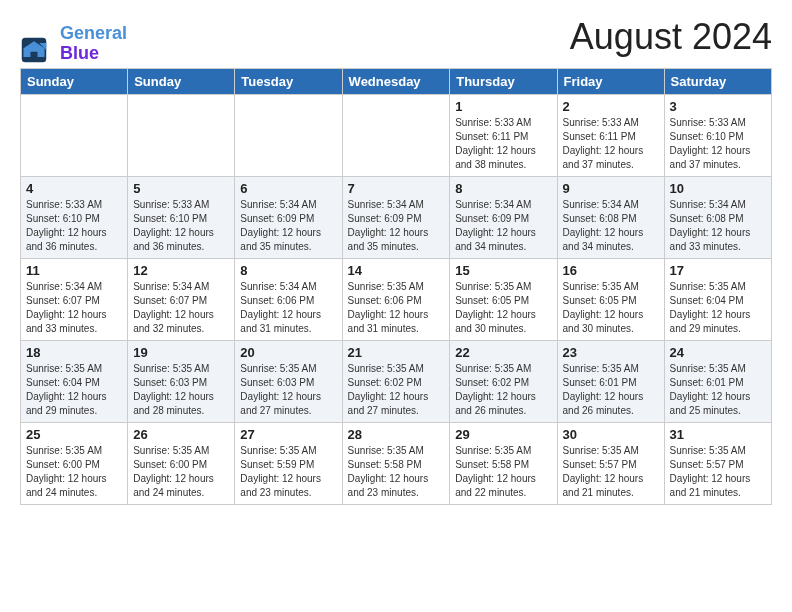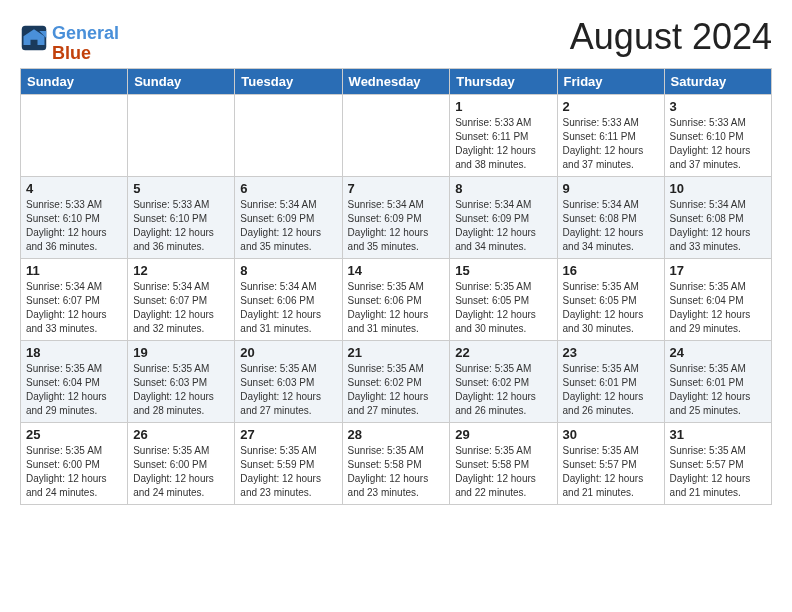--- a/index.html
+++ b/index.html
@@ -11,22 +11,22 @@
       padding: 16px 20px;
     }
     .header {
       display: flex;
       align-items: flex-start;
       justify-content: space-between;
       margin-bottom: 4px;
     }
     .logo {
       display: flex;
-      align-items: flex-start;
-      gap: 4px;
+      align-items: flex-end;
+      gap: 12px;
       margin-top: 8px;
     }
     .logo-text {
       font-size: 18px;
       font-weight: bold;
       color: #1a3a5c;
       line-height: 1.1;
     }
     .logo-text span {
       color: #4a90d9;
@@ -96,21 +96,21 @@
 <div class="header">
   <div class="logo">
     <svg class="logo-icon" viewBox="0 0 32 32">
       <rect x="2" y="2" width="28" height="28" rx="4" fill="#1a3a5c"></rect>
       <polygon points="16,6 28,14 28,24 20,24 20,18 12,18 12,24 4,24 4,14" fill="#4a90d9"></polygon>
       <polygon points="22,8 30,8 30,16" fill="#4a90d9"></polygon>
     </svg>
     <div>
       <div class="logo-text">
         <span>General</span><br>
-        <span style="color:#c2410c">Blue</span>
+        <span style="color:#6d28d9">Blue</span>
       </div>
     </div>
   </div>
   <div class="title-block">
     <div class="month-year">August 2024</div>
   </div>
 </div>
 
 <table class="calendar-table">
   <thead>

